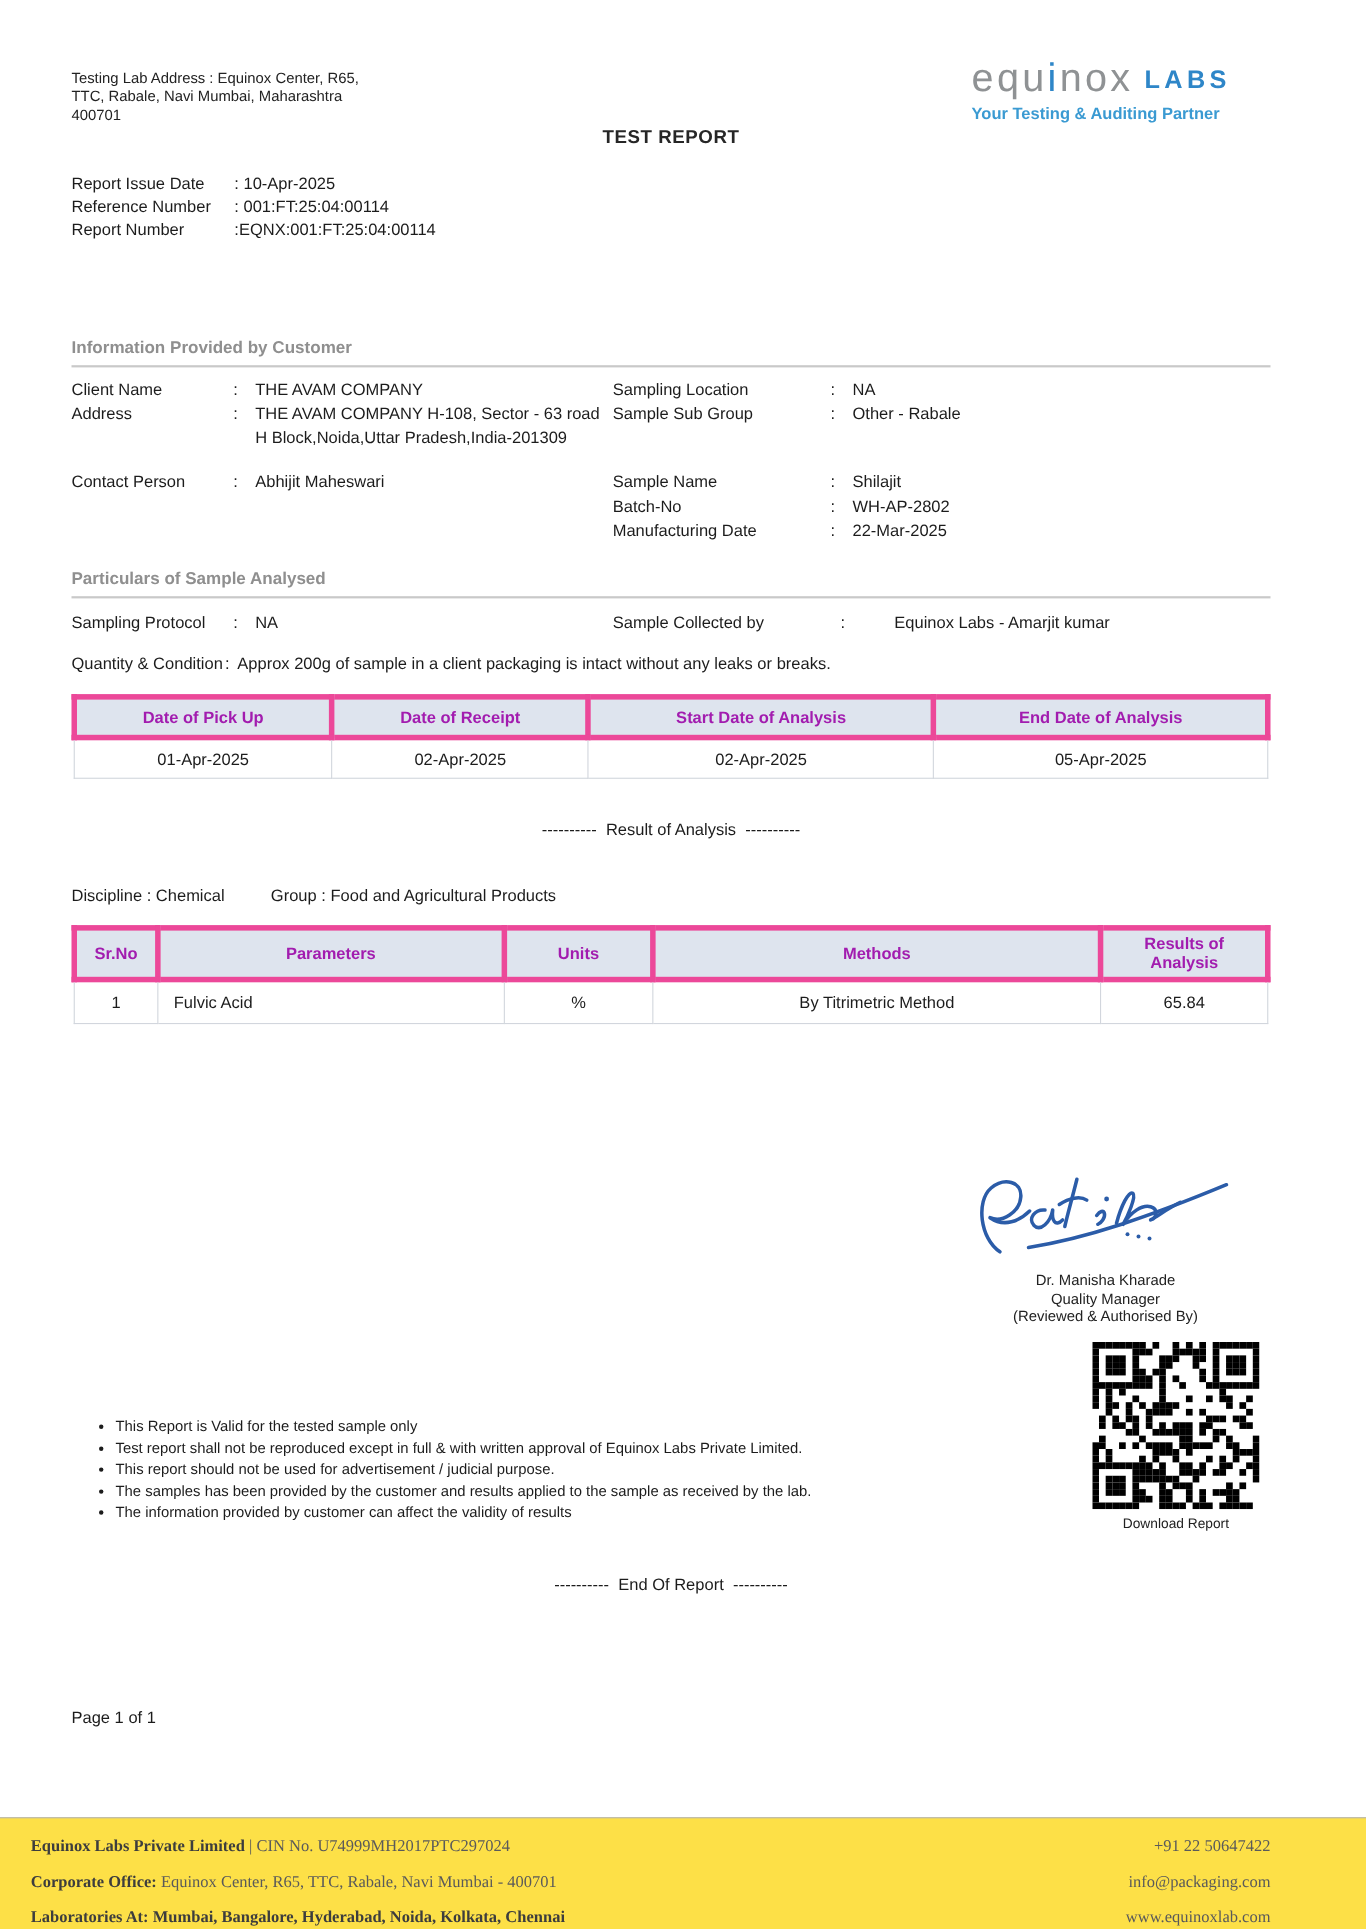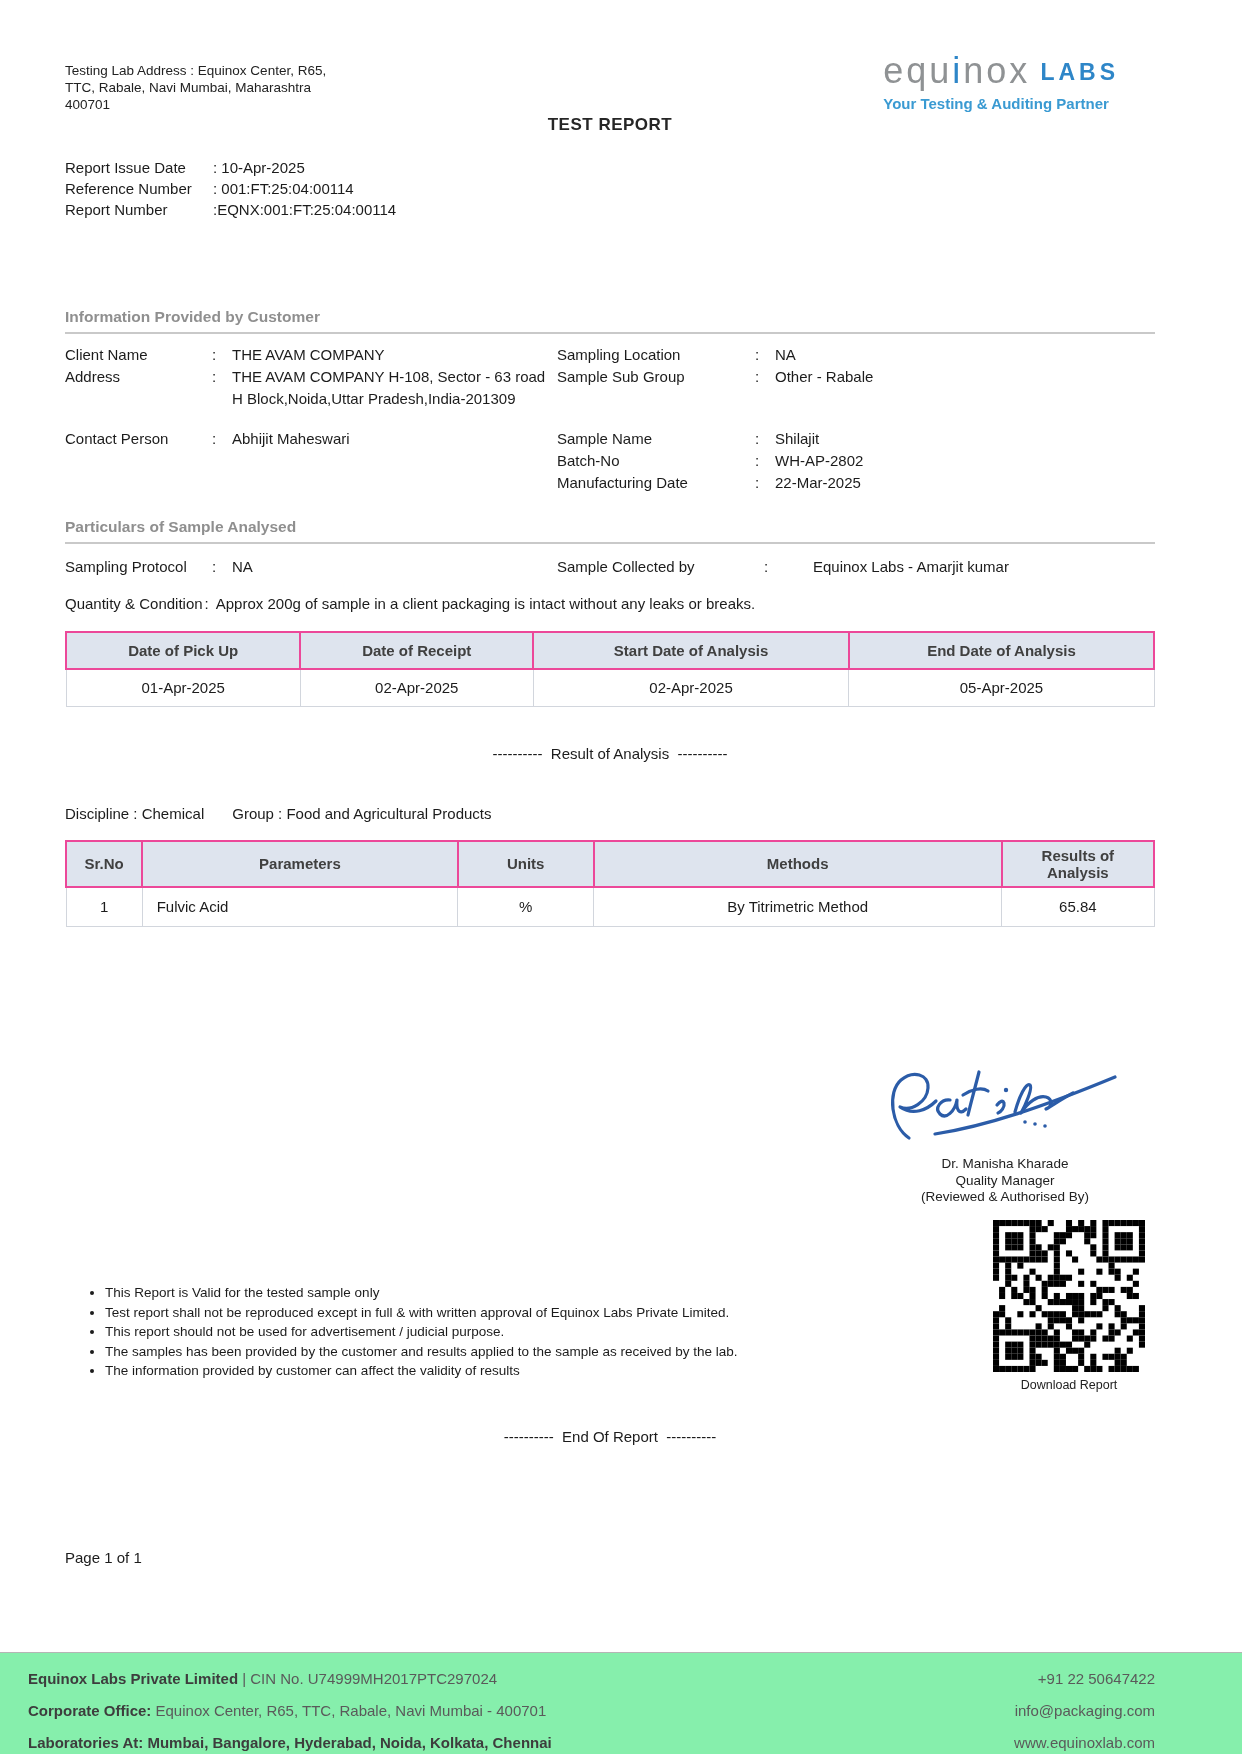--- a/index.html
+++ b/index.html
@@ -38,49 +38,49 @@
 
   .particulars-row { display:flex; margin-top:12px; font-size:15px; line-height:22px; }
   .particulars-row .half-left { width:492px; display:grid; grid-template-columns:147px 20px 1fr; }
   .particulars-row .half-right { flex:1; display:grid; grid-template-columns:178px 20px 1fr;gap:29px; }
   .quantity-row { margin-top:15px; font-size:15px; line-height:22px; }
   .quantity-row .sep { margin:0 7px 0 2px; }
 
   
   table { width:100%; border-collapse:collapse; font-size:15px; }
   .dates-table { margin-top:16px; }
-  th { background:#dee4ee; border:2px solid #ec4899; font-weight:700; height:37px; text-align:center; padding:4px 8px; color:#404040; }
+  th { background:#dee4ee; border:5px solid #ec4899; font-weight:700; height:37px; text-align:center; padding:4px 8px; color:#a21caf; }
   td { border:1px solid #d2d6dd; height:37px; text-align:center; padding:4px 8px; background:#fff; }
   .results-table { margin-top:18px; }
   .results-table th { height:46px; }
   .results-table td { height:40px; }
   .results-table td.param { text-align:left; padding-left:14px; }
 
   .divider { text-align:center; margin-top:38px; font-size:15px; white-space:pre; }
-  .discipline-row { margin-top:43px; display:flex; gap:28px; font-size:15px; }
+  .discipline-row { margin-top:43px; display:flex; gap:42px; font-size:15px; }
 
   
   .sign-col { position:absolute; top:1050px; right:87px; width:300px; text-align:center; }
   .signature-svg { display:block; margin:0 auto; }
   .sig-text { margin-top:6px; font-size:13.5px; line-height:16.5px; color:#222; }
   .qr-wrap { margin-top:14px; }
   .qr-wrap svg { display:block; margin:0 10px 0 auto; }
   .qr-caption { font-size:12.5px; margin-top:6px; color:#222; text-align:center; width:152px; margin-left:auto; margin-right:10px; }
 
   
   .note-block { margin-top:356px; width:800px; font-size:13.5px; line-height:19px; padding-left:10px; }
   .note-block ul { margin-top:12px; padding-left:30px; }
   .note-block li { margin-bottom:0.5px; }
 
   .end-divider { text-align:center; margin-top:48px; font-size:15px; white-space:pre; }
   .page-number { margin-top:104px; font-size:15px; }
   .bottom-tagline { text-align:center; margin-top:8px; font-size:23px; font-weight:700; color:#2e86c5; }
 
   
-  .footer { position:absolute; left:0; right:0; bottom:0; height:102px; border-top:1px solid #b5b5b5; padding:16px 87px 0 28px; background:#86efac; }
+  .footer { position:absolute; left:0; right:0; bottom:0; height:102px; border-top:1px solid #b5b5b5; padding:16px 87px 0 28px; background:#fde047;font-family:Liberation Serif, serif; }
   .footer-row { display:flex; justify-content:space-between; font-size:15px; line-height:20px; margin-bottom:12px; color:#5a5a5a; }
   .footer-row .b { font-weight:700; color:#3d3d3d; }
   .footer-row.f3 .rest { font-weight:700; color:#3d3d3d; }
   .footer-row .rest { white-space:pre-wrap; }
 </style>
 </head>
 <body>
 
 <div class="page">
   <div class="content">

